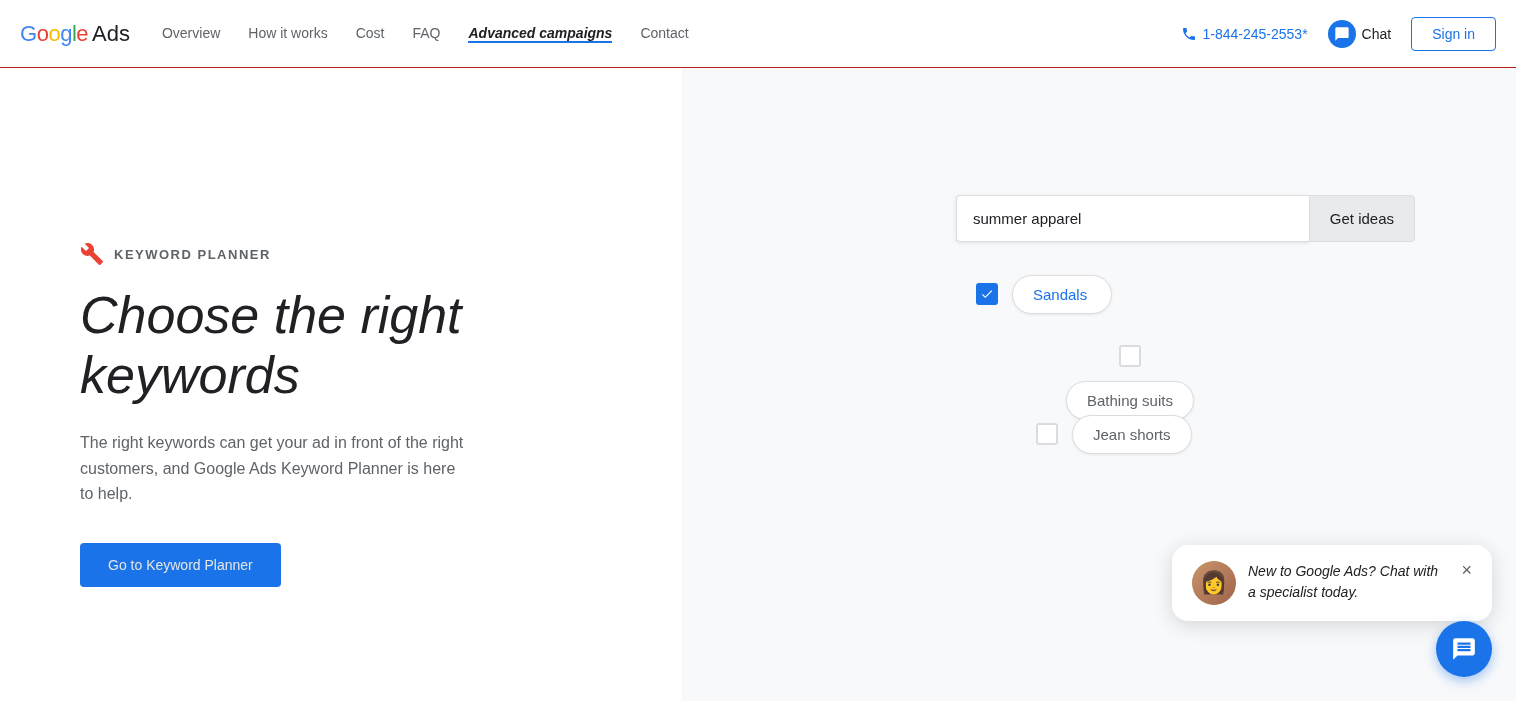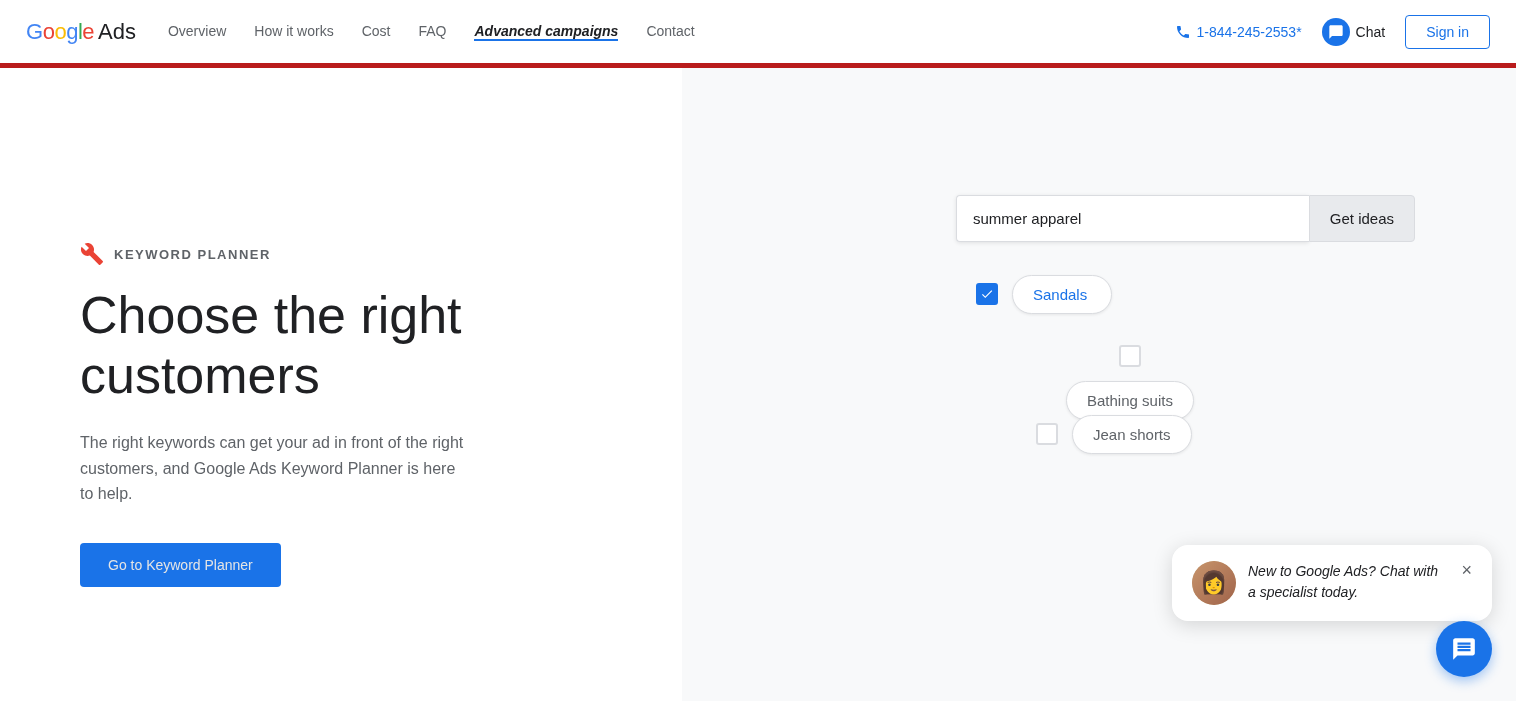--- a/index.html
+++ b/index.html
@@ -3,22 +3,22 @@
   <meta charset="utf-8">
   <style>
     * { margin: 0; padding: 0; box-sizing: border-box; }
     body { font-family: 'Google Sans', Arial, sans-serif; background: #fff; color: #202124; overflow-x: hidden; }
 
     
     nav {
       display: flex;
       align-items: center;
       height: 68px;
-      padding: 0 26px;
-      border-bottom: 5px solid #b91c1c;
+      padding: 0 20px;
+      border-bottom: 1px solid #b91c1c;
       position: relative;
       z-index: 10;
     }
     .nav-logo {
       display: flex;
       align-items: center;
       margin-right: 32px;
       text-decoration: none;
     }
     .logo-google {
@@ -139,20 +139,21 @@
       letter-spacing: 1.5px;
       color: #5f6368;
       text-transform: uppercase;
     }
     .main-heading {
       font-size: 52px;
       font-weight: 400;
       line-height: 1.15;
       color: #202124;
       margin-bottom: 24px;
+      font-style: italic;
     }
     .main-description {
       font-size: 16px;
       color: #5f6368;
       line-height: 1.6;
       margin-bottom: 36px;
       max-width: 390px;
     }
     .btn-cta {
       background: #1a73e8;
@@ -396,21 +397,21 @@
 
   <div class="left-content">
     <div class="keyword-planner-label">
       <svg class="wrench-icon" viewBox="0 0 24 24" fill="none">
         <path d="M22.7 19l-9.1-9.1c.9-2.3.4-5-1.5-6.9-2-2-5-2.4-7.4-1.3L9 6 6 9 1.6 4.7C.4 7.1.9 10.1 2.9 12.1c1.9 1.9 4.6 2.4 6.9 1.5l9.1 9.1c.4.4 1 .4 1.4 0l2.3-2.3c.5-.4.5-1.1.1-1.4z" fill="#EA4335"></path>
         <path d="M19 22.7l-9.1-9.1c-2.3.9-5 .4-6.9-1.5-2-2-2.4-5-1.3-7.4L6 9l-3 3 4.3 4.4C5.1 17.9 4.6 20.9 6.6 22.9c1.9 1.9 4.6 2.4 6.9 1.5l9.1-9.1" fill="none"></path>
       </svg>
       <span class="kp-label-text">KEYWORD PLANNER</span>
     </div>
     <h1 class="main-heading">
-      <span>Choose the right</span><br><span>customers</span>
+      <span>Choose the right</span><br><span>keywords</span>
     </h1>
     <p class="main-description">The right keywords can get your ad in front of the right customers, and Google Ads Keyword Planner is here to help.</p>
     <a class="btn-cta" href="#">Go to Keyword Planner</a>
   </div>
 
   <div class="right-content">
     <div class="kp-demo">
 
       <div class="kp-search-row">
         <input class="kp-search-input" type="text" value="summer apparel" readonly="" style="">

